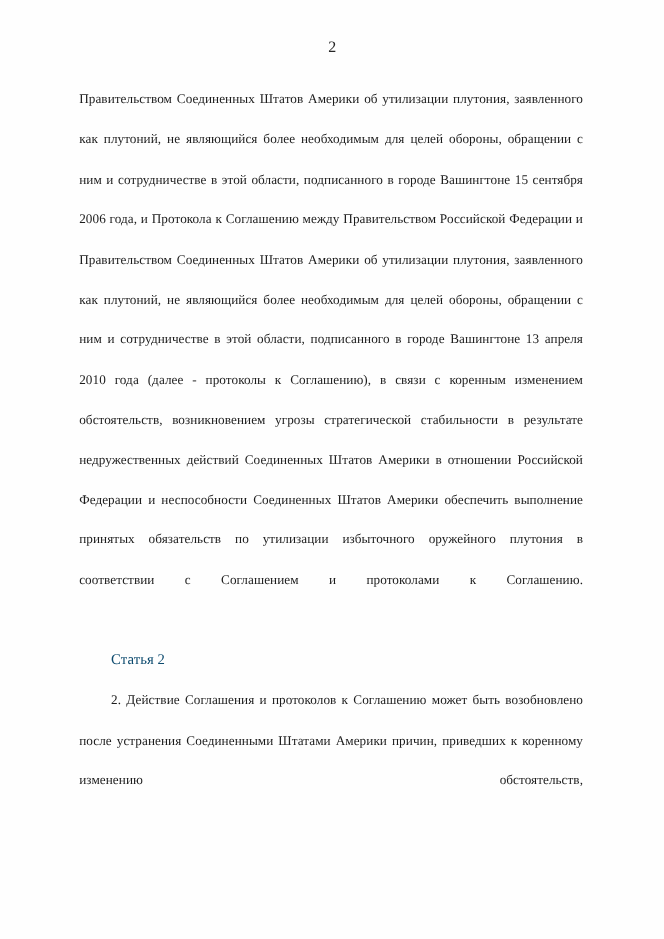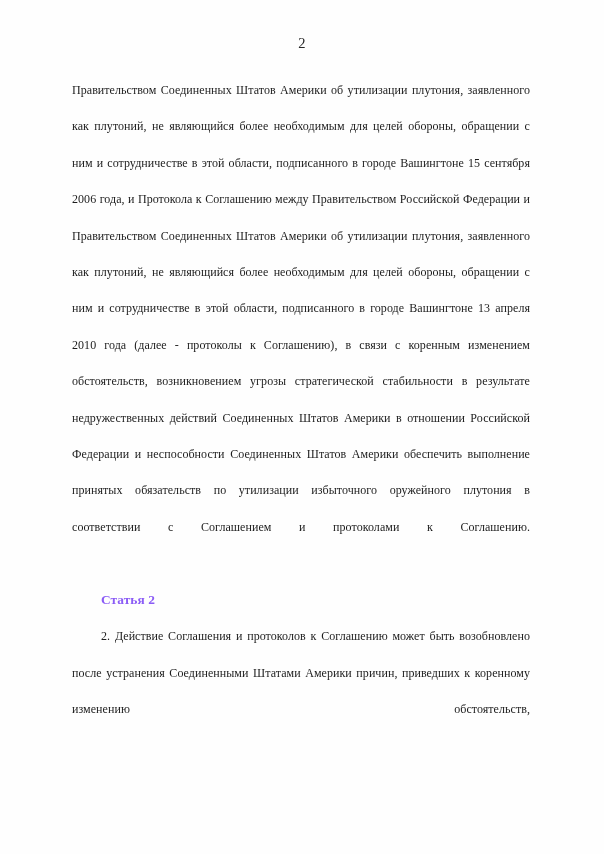--- a/index.html
+++ b/index.html
@@ -69,23 +69,23 @@
   
   .para.cut > .filler {
     display: inline-block;
     width: 100%;
     height: 0;
   }
 
   .heading {
     font-size: 13.4px;
     line-height: 36.4px;
-    font-weight: bold;
+    font-weight: normal;
     text-indent: 29px;
-    color: #8b5cf6;
+    color: #0c4a6e;
     letter-spacing: 0.05px;
   }
 </style>
 </head>
 <body>
 
 <div class="page">
 
   <div class="page-number">2</div>
 

